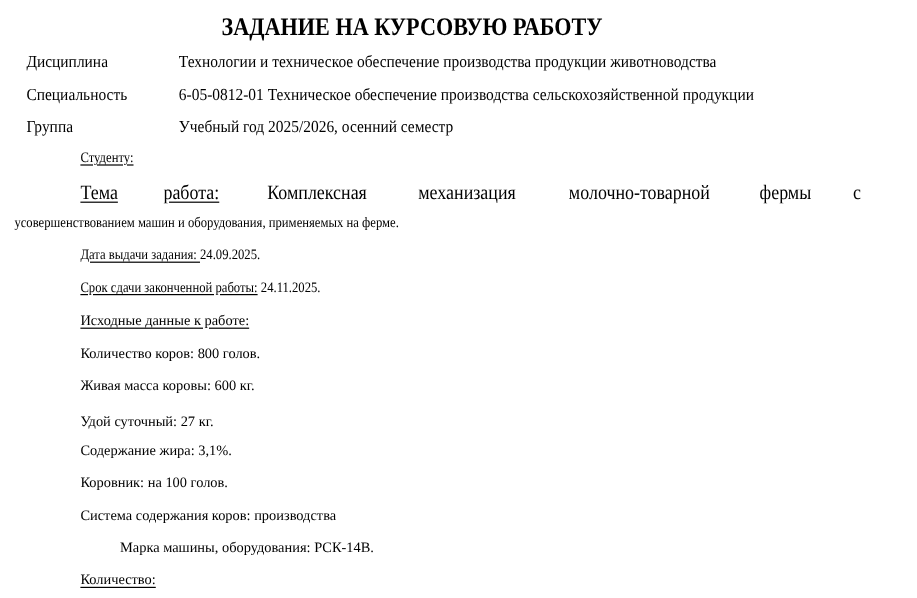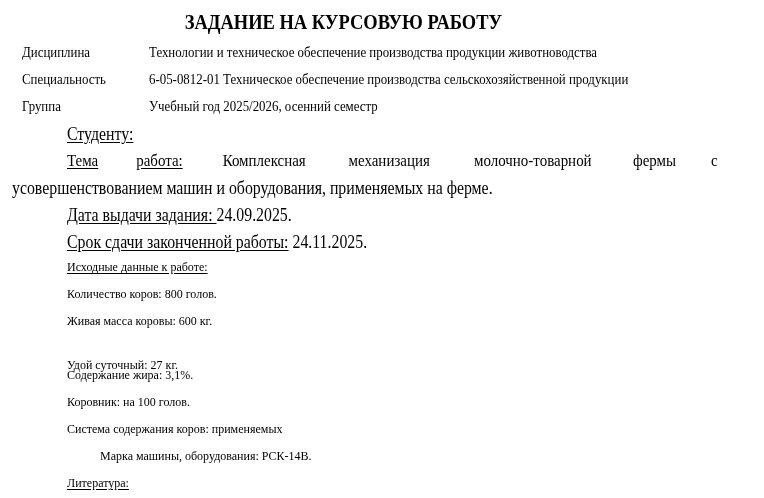--- a/index.html
+++ b/index.html
@@ -2,21 +2,21 @@
 <html><head>
 <meta charset="utf-8">
 <style>
   html, body { margin:0; padding:0; background:#ffffff; }
   body { width:764px; height:498px; position:relative; overflow:hidden; font-family:"Liberation Serif", serif; color:#000; }
   .title { position:absolute; top:10px; left:0; width:692px; text-align:center; font-weight:bold; font-size:21px; letter-spacing:0px; }
   .title span { display:inline-block; transform:scaleX(0.88); transform-origin:center; margin-left:-6px; }
   .meta-row { position:absolute; left:22px; font-size:14px; white-space:nowrap; }
   .meta-row .lbl { position:absolute; left:0; display:inline-block; transform:scaleX(0.92); transform-origin:left; }
   .meta-row .val { position:absolute; left:127px; display:inline-block; transform:scaleX(0.92); transform-origin:left; }
-  .cond { position:absolute; font-size:18px; white-space:nowrap; }
+  .cond { position:absolute; font-size:12px; white-space:nowrap; }
   .cond span.c { display:inline-block; transform:scaleX(0.88); transform-origin:left; }
   .u { text-decoration:underline; text-underline-offset:2px; }
   .line { position:absolute; left:67px; font-size:12px; white-space:nowrap; }
   .theme-line { position:absolute; left:67px; width:651px; font-size:17px; display:flex; justify-content:space-between; }
   .theme-line span { display:inline-block; }
 </style>
 </head>
 <body>
 
 <div>
@@ -58,20 +58,20 @@
     <span class="c"><span class="u">Дата выдачи задания: </span><span>24.09.2025.</span></span>
   </div>
 
   <div class="cond" style="top:232px; left:67px;">
     <span class="c"><span class="u">Срок сдачи законченной работы:</span><span> 24.11.2025.</span></span>
   </div>
 
   <div class="line u" style="top:260px;">Исходные данные к работе:</div>
   <div class="line" style="top:287px;">Количество коров: 800 голов.</div>
   <div class="line" style="top:314px;">Живая масса коровы: 600 кг.</div>
-  <div class="line" style="top:358px;">Удой суточный: 27 кг.</div>
+  <div class="line" style="top:344px;">Удой суточный: 27 кг.</div>
   <div class="line" style="top:368px;">Содержание жира: 3,1%.</div>
   <div class="line" style="top:395px;">Коровник: на 100 голов.</div>
-  <div class="line" style="top:422px;">Система содержания коров: применяемых</div>
+  <div class="line" style="top:422px;">Система содержания коров: производства</div>
   <div class="line" style="top:449px;margin-left:33px;">Марка машины, оборудования: РСК-14В.</div>
-  <div class="line u" style="top:476px;">Литература:</div>
+  <div class="line u" style="top:476px;">Количество:</div>
 
 </div>
 
 </body></html>

